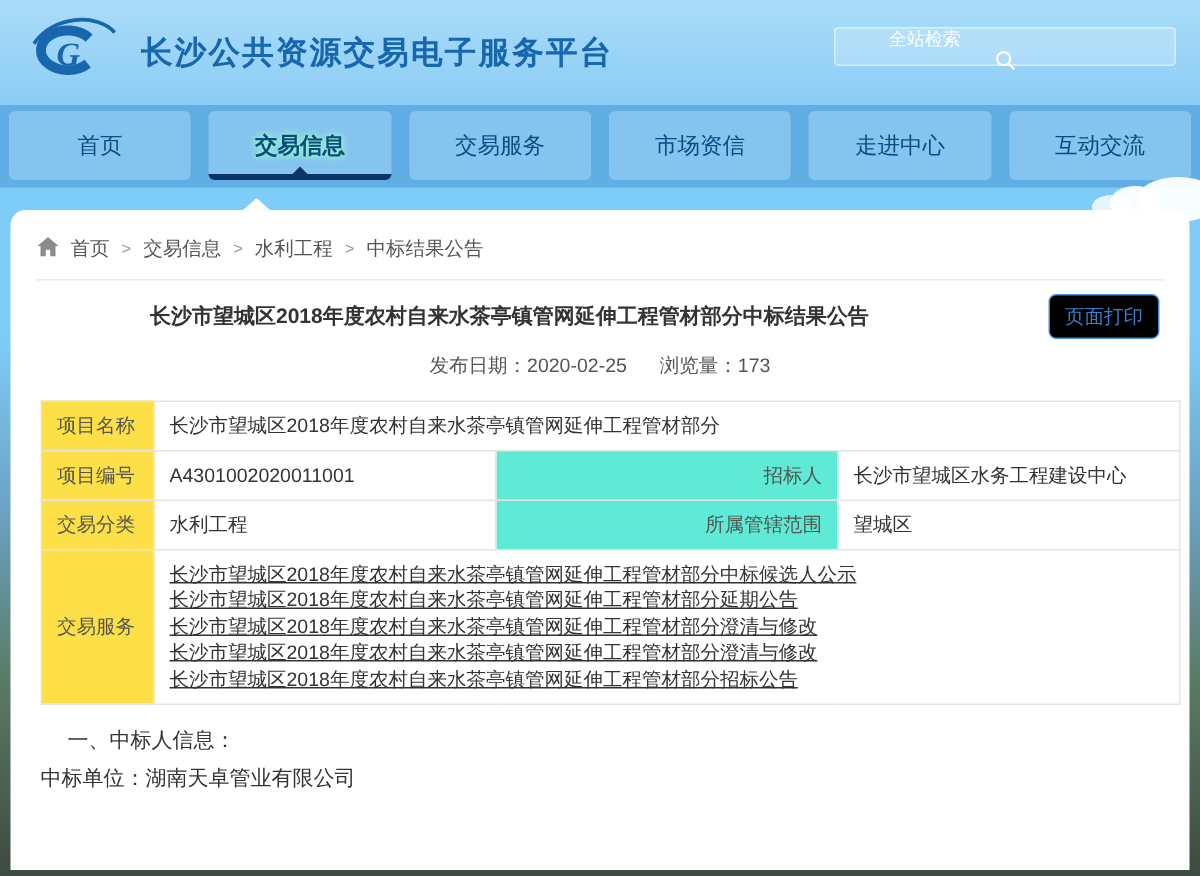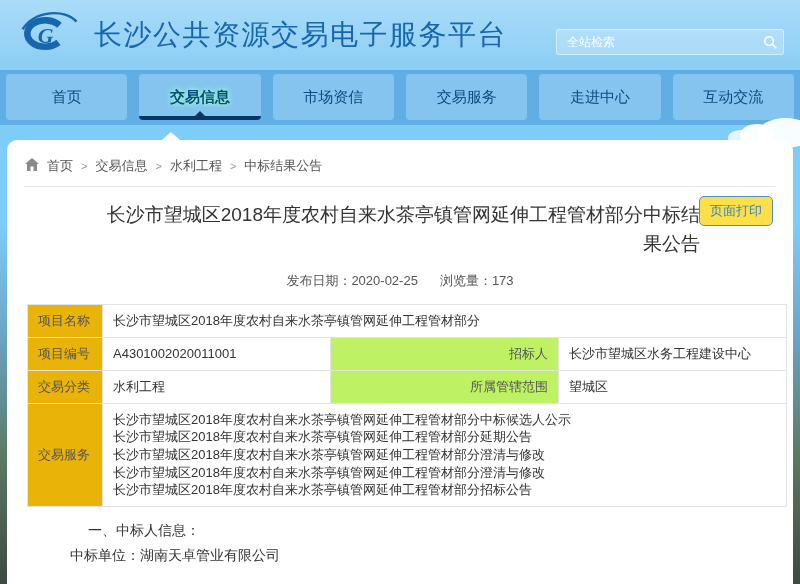--- a/index.html
+++ b/index.html
@@ -11,29 +11,29 @@
   }
 
   
   .header {
     height:70px;
     background:linear-gradient(180deg,#aadcf9 0%,#8bcdf5 100%);
     display:flex; align-items:center; padding:0 16px; position:relative;
   }
   .logo { display:flex; align-items:center; margin-right:10px; cursor:pointer; }
   .site-title {
-    font-size:28px; font-weight:normal; color:#1766ae; letter-spacing:1.5px;
+    font-size:21px; font-weight:bold; color:#1766ae; letter-spacing:1.5px;
   }
   .search-box {
-    position:absolute; right:16px; top:29px;
+    position:absolute; right:16px; top:18px;
     width:228px; height:26px;
     background:rgba(255,255,255,0.22);
     border:1px solid rgba(255,255,255,0.5);
     border-radius:3px;
-    display:flex; align-items:center;
+    display:flex; align-items:center;flex-direction:column;
   }
   .search-input {
     flex:1; border:none; background:transparent; outline:none;
     font-size:12px; color:#fff; padding:0 10px;
     font-family:"Liberation Sans","DejaVu Sans",sans-serif;
   }
   .search-input::placeholder { color:rgba(255,255,255,0.95); }
   .search-btn { width:26px; height:24px; display:flex; align-items:center; justify-content:center; cursor:pointer; }
 
   
@@ -82,47 +82,47 @@
   .breadcrumb {
     display:flex; align-items:center; gap:8px;
     padding:17px 18px 11px; font-size:13px; color:#555;
   }
   .crumb { cursor:pointer; }
   .crumb-sep { color:#999; font-size:11px; }
   .bc-divider { border:none; border-top:1px solid #e8e8e8; margin:0 17px; }
 
   .title-wrap { position:relative; padding-top:13px; }
   .page-title {
-    max-width:600px; margin:0 auto; text-align:right;
-    font-size:19px; font-weight:normal; color:#333; line-height:1.55;
+    max-width:600px; margin:0 auto; text-align:left;
+    font-size:14px; font-weight:bold; color:#333; line-height:1.55;
   }
   .print-btn {
     position:absolute; right:20px; top:9px;
-    border:1px solid #4a8fd3; color:#3a7fc9; background:#fde047;
+    border:1px solid #4a8fd3; color:#3a7fc9; background:#000000;
     font-size:13px; padding:5px 10px; border-radius:5px; cursor:pointer;
     font-family:"Liberation Sans","DejaVu Sans",sans-serif;
   }
   .meta { text-align:center; margin-top:13px; font-size:13px; color:#555; }
   .meta .gap { display:inline-block; width:22px; }
 
   
   table.info {
     width:760px; margin:14px 20px 0; border-collapse:collapse;
     font-size:13px; color:#333; table-layout:fixed;
   }
   table.info td { border:1px solid #e3e3e3; padding:7px 10px; }
-  td.lbl { background:#eab308; color:#555; }
-  td.lbl-r { background:#bef264; color:#555; text-align:right; }
+  td.lbl { background:#fde047; color:#555; }
+  td.lbl-r { background:#5eead4; color:#555; text-align:right; }
   .col1 { width:75px; } .col2 { width:246px; } .col3 { width:114px; }
-  .related-cell { padding:6px 10px; }
+  .related-cell { padding:6px 10px;text-decoration:underline; }
   .related-cell div { line-height:17.6px; cursor:pointer; }
 
   
   .body-sec { padding:11px 20px 16px; font-size:14px; color:#333; }
-  .body-sec p { line-height:25px;margin-left:43px; }
+  .body-sec p { line-height:25px; }
   .body-sec .h { padding-left:18px; }
 </style>
 </head>
 <body>
 
 <div class="header">
   <div class="logo">
     <span>
       <svg width="68" height="46" viewBox="0 0 72 48">
         <path d="M64 12 C 52 -2 20 0 7 20" stroke="#1766ae" stroke-width="2.6" fill="none"></path>
@@ -145,24 +145,24 @@
 </div>
 
 <div class="navbar">
   <div class="nav-item">
       <span>首页</span>
     </div>
   <div class="nav-item active">
       <span>交易信息</span>
     </div>
   <div class="nav-item">
+      <span>交易服务</span>
+    </div>
+  <div class="nav-item">
       <span>市场资信</span>
-    </div>
-  <div class="nav-item">
-      <span>交易服务</span>
     </div>
   <div class="nav-item">
       <span>走进中心</span>
     </div>
   <div class="nav-item">
       <span>互动交流</span>
     </div>
 </div>
 
 <div class="cloud">

